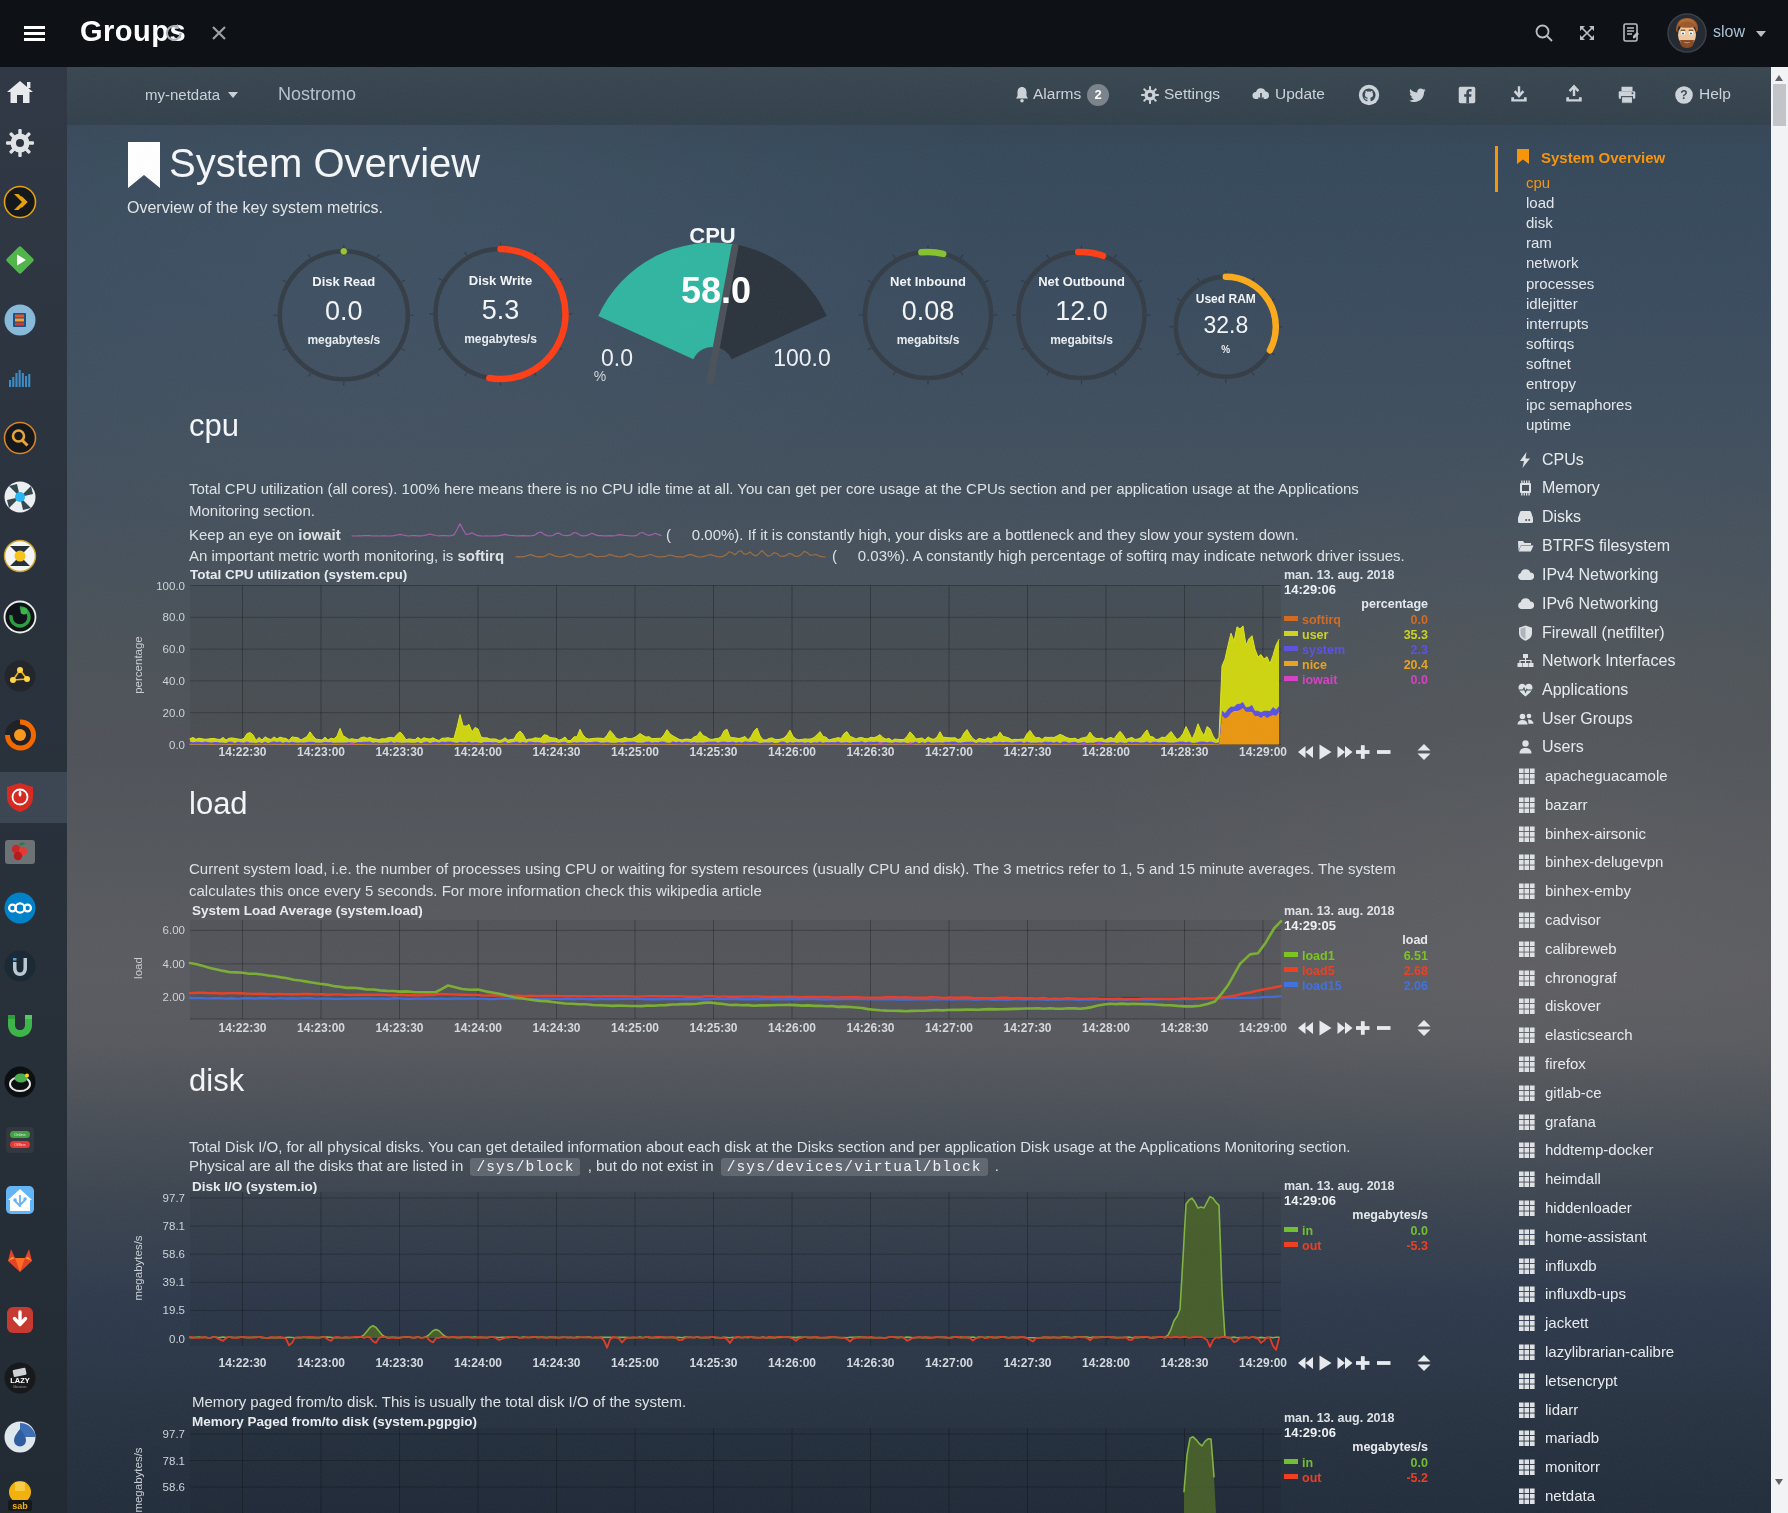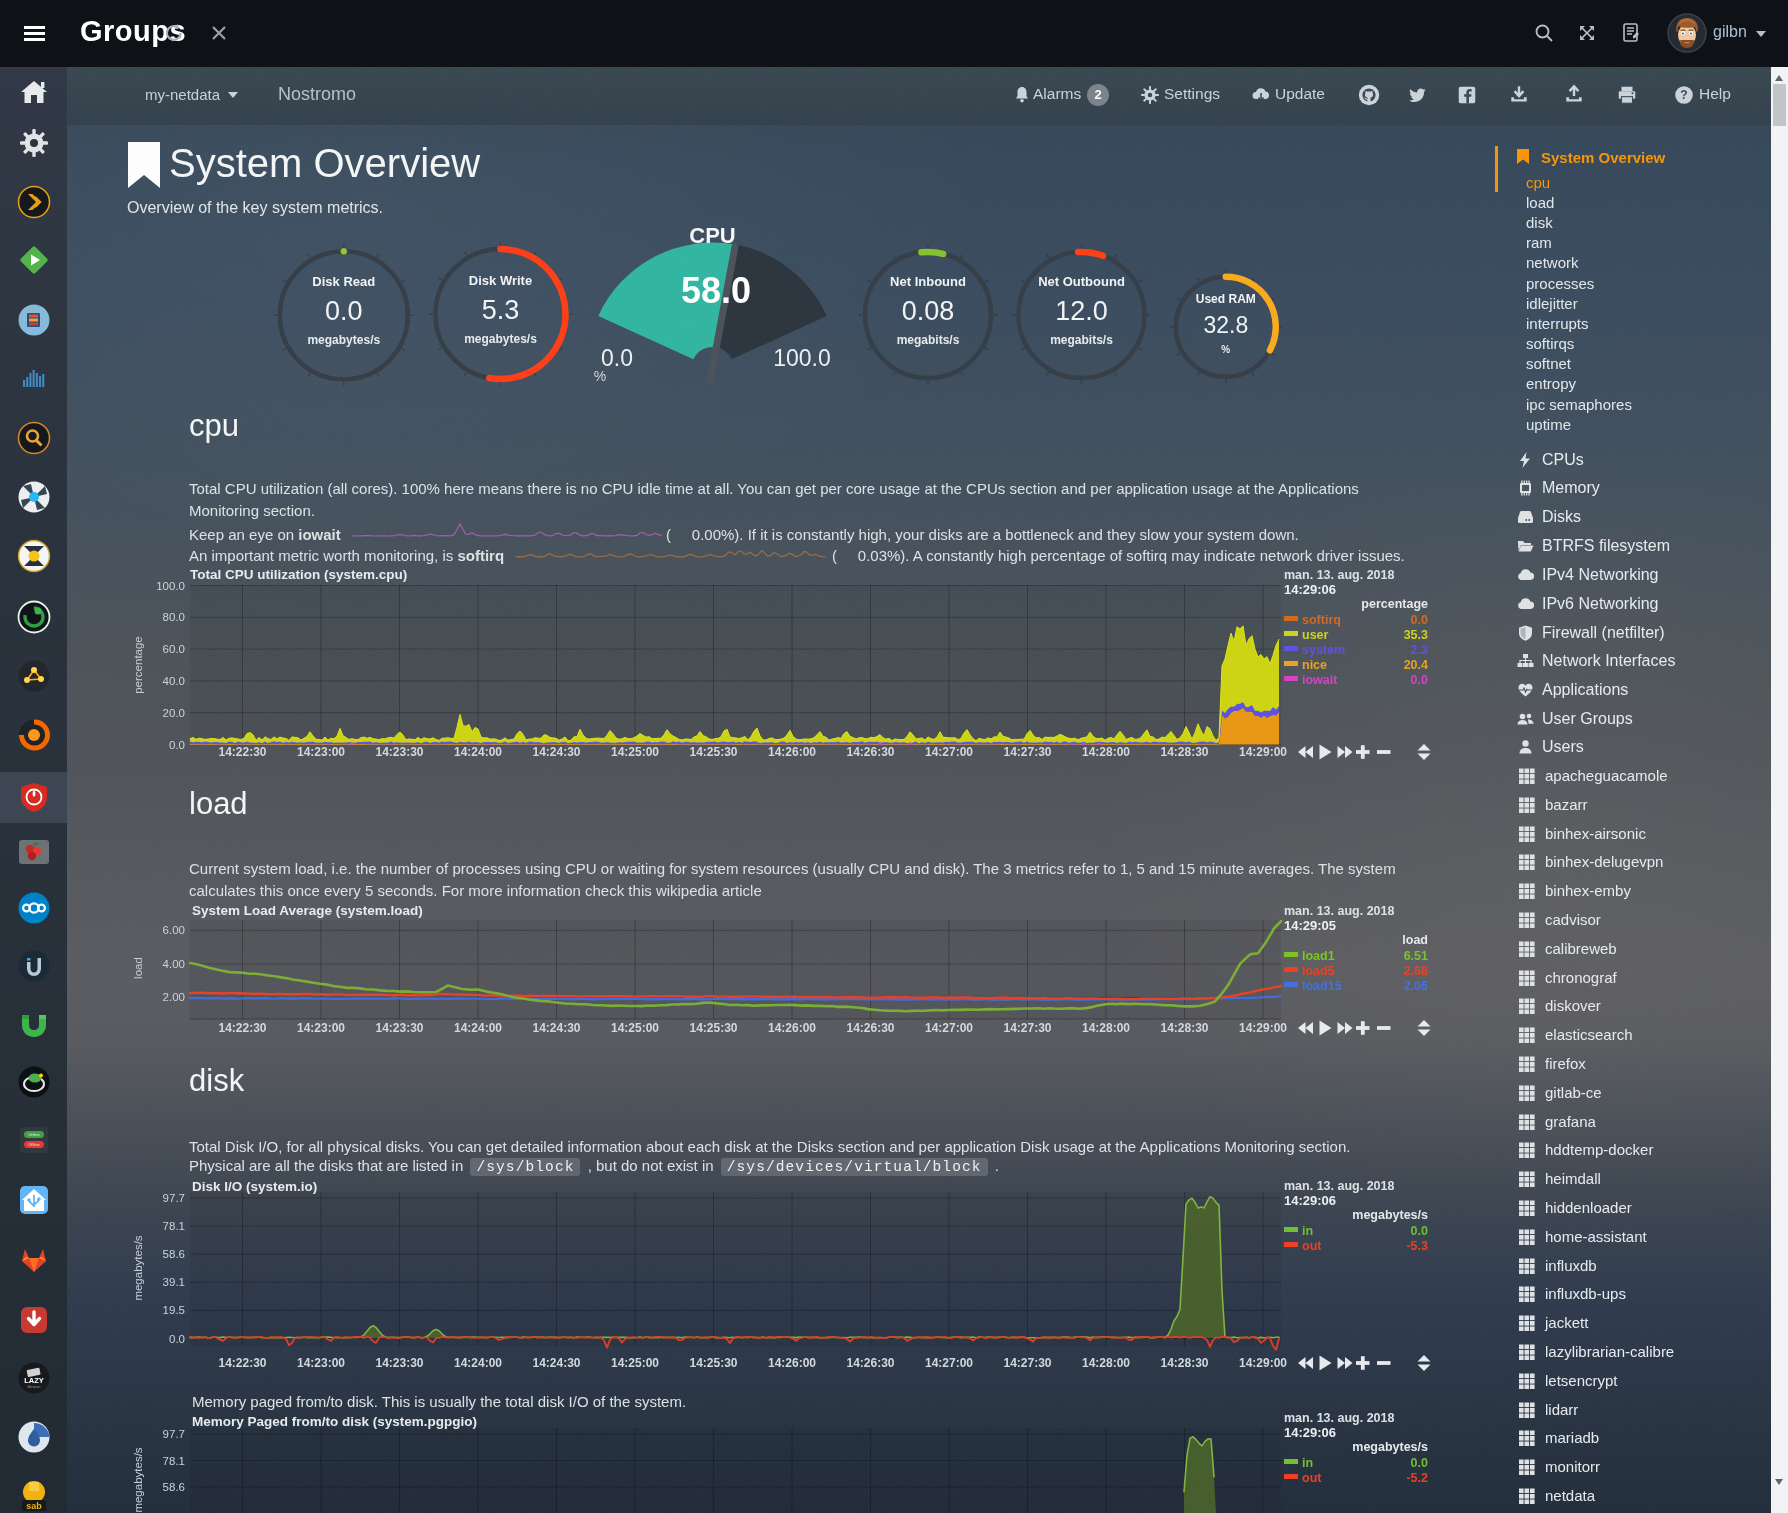--- a/index.html
+++ b/index.html
@@ -1,19 +1,19 @@
 <!DOCTYPE html>
 <html><head><meta charset="utf-8"><style>
 * { margin:0; padding:0; box-sizing:border-box; }
 body { font-family:"Liberation Sans", sans-serif; width:1788px; height:1513px; overflow:hidden; background:#0e1217; }
 #page { position:relative; width:1788px; height:1513px; }
 #topbar { position:absolute; left:0; top:0; width:1788px; height:67px; background:#0e1217; }
 #leftbar { position:absolute; left:0; top:67px; width:67px; height:1446px;
   background:linear-gradient(180deg,#303945 0%,#2b333e 30%,#273039 70%,#222a34 100%); }
-#leftbar .li { position:absolute; left:17px; width:34px; height:34px; }
+#leftbar .li { position:absolute; left:3px; width:34px; height:34px; }
 #nav { position:absolute; left:67px; top:67px; width:1704px; height:58px;
   background:linear-gradient(180deg,#37454f 0%,#313f4b 100%); }
 #content { position:absolute; left:67px; top:125px; width:1704px; height:1388px;
   background:
    radial-gradient(ellipse 900px 500px at 18% 6%, rgba(255,255,255,0.04), rgba(255,255,255,0) 70%),
    radial-gradient(ellipse 700px 600px at 88% 52%, rgba(255,225,185,0.04), rgba(255,255,255,0) 70%),
    linear-gradient(180deg,#334556 0px,#344759 40px,#384a5d 175px,#404e5c 335px,#46505a 455px,
      #4a5157 525px,#4e5258 635px,#54575c 755px,#595a5f 850px,#56585d 915px,#484e56 995px,
      #3a434f 1075px,#2d394c 1175px,#263140 1295px,#202b3a 1388px);
 }
@@ -60,21 +60,21 @@
           <path d="M13 27 L27 27 C26 32 24 34 20 34 C16 34 14 32 13 27 Z" fill="#8a4d26"></path>
           <ellipse cx="16" cy="20" rx="2" ry="2.2" fill="#fff"></ellipse>
           <ellipse cx="24" cy="20" rx="2" ry="2.2" fill="#fff"></ellipse>
           <circle cx="16" cy="20.5" r="1.1" fill="#3d6db5"></circle>
           <circle cx="24" cy="20.5" r="1.1" fill="#3d6db5"></circle>
           <rect x="13.5" y="16.5" width="5" height="1.4" rx="0.7" fill="#8a5a30"></rect>
           <rect x="21.5" y="16.5" width="5" height="1.4" rx="0.7" fill="#8a5a30"></rect>
           <path d="M17 29 C19 30 21 30 23 29 C22 30.5 18 30.5 17 29 Z" fill="#fff"></path>
         </g>
       </svg>
-      <div style="position:absolute;left:1713px;top:23px;font-size:16px;color:#a9c0d4">gilbn</div>
+      <div style="position:absolute;left:1713px;top:23px;font-size:16px;color:#a9c0d4">slow</div>
       <div style="position:absolute;left:1756px;top:31px;border-left:5px solid transparent;border-right:5px solid transparent;border-top:6px solid #b9bec4"></div>
     </div>
     <div id="nav"></div>
     <div id="content"></div>
     <div id="leftbar">
       <div style="position:absolute;left:0;top:705px;width:67px;height:51px;background:#3d4754"></div>
       <div class="li" style="top:8px">
         <svg width="34" height="34" viewBox="0 0 34 34">
           <path d="M17 6 L30 17 L26.5 17 L26.5 28 L20 28 L20 20 L14 20 L14 28 L7.5 28 L7.5 17 L4 17 Z" fill="#e8eaed"></path>
           <rect x="24" y="7" width="3.4" height="6" fill="#e8eaed"></rect>

